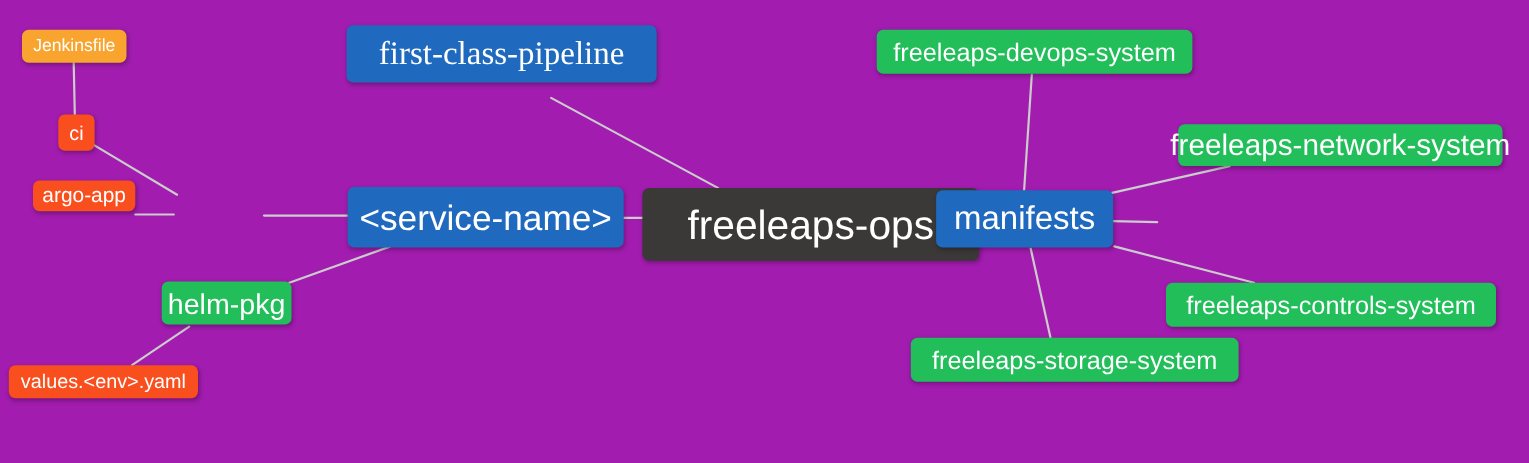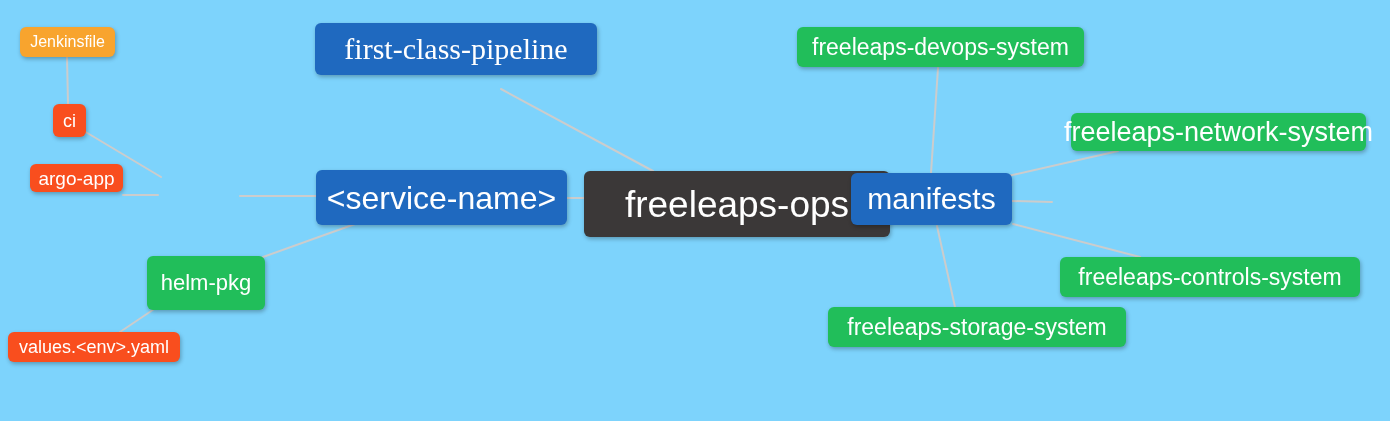--- a/index.html
+++ b/index.html
@@ -5,21 +5,21 @@
   html, body {
     margin: 0;
     padding: 0;
     background: #ffffff;
   }
   #mindmap-canvas {
     position: relative;
     width: 1390px;
     height: 421px;
     overflow: hidden;
-    background: #7dd3fc;
+    background: #a21caf;
     font-family: "Liberation Sans", "DejaVu Sans", sans-serif;
   }
   #edges-layer {
     position: absolute;
     left: 0;
     top: 0;
     width: 1390px;
     height: 421px;
     display: block;
   }
@@ -70,16 +70,16 @@
       <div class="node" style="left: 53px; top: 104px; width: 33px; height: 33px; font-size: 18px; background: rgb(249, 78, 30); color: rgb(255, 255, 255);">ci</div>
       <div class="node" style="left: 30px; top: 164px; width: 93px; height: 28px; font-size: 19px; background: rgb(249, 78, 30); color: rgb(255, 255, 255);">argo-app</div>
       <div class="node" style="left: 316px; top: 170px; width: 251px; height: 55px; font-size: 32px; background: rgb(31, 105, 191); color: rgb(255, 255, 255);">&lt;service-name&gt;</div>
       <div class="node" style="left: 315px; top: 23px; width: 282px; height: 52px; font-size: 30px; background: rgb(31, 105, 191); color: rgb(255, 255, 255); font-family: Liberation Serif, serif;">first-class-pipeline</div>
       <div class="node" style="left: 584px; top: 171px; width: 306px; height: 66px; font-size: 37px; background: rgb(59, 56, 56); color: rgb(255, 255, 255);">freeleaps-ops</div>
       <div class="node" style="left: 851px; top: 173px; width: 161px; height: 52px; font-size: 30px; background: rgb(31, 105, 191); color: rgb(255, 255, 255);">manifests</div>
       <div class="node" style="left: 797px; top: 27px; width: 287px; height: 40px; font-size: 23px; background: rgb(33, 190, 90); color: rgb(255, 255, 255);">freeleaps-devops-system</div>
       <div class="node" style="left: 1071px; top: 113px; width: 295px; height: 38px; font-size: 27px; background: rgb(33, 190, 90); color: rgb(255, 255, 255);">freeleaps-network-system</div>
       <div class="node" style="left: 1060px; top: 257px; width: 300px; height: 40px; font-size: 23px; background: rgb(33, 190, 90); color: rgb(255, 255, 255);">freeleaps-controls-system</div>
       <div class="node" style="left: 814px; top: 307px; width: 298px; height: 40px; font-size: 23px; background: rgb(33, 190, 90); color: rgb(255, 255, 255); margin-left: 14px;">freeleaps-storage-system</div>
-      <div class="node" style="left: 147px; top: 256px; width: 118px; height: 54px; font-size: 22px; background: rgb(33, 190, 90); color: rgb(255, 255, 255);">helm-pkg</div>
+      <div class="node" style="left: 147px; top: 256px; width: 118px; height: 39px; font-size: 26px; background: rgb(33, 190, 90); color: rgb(255, 255, 255);">helm-pkg</div>
       <div class="node" style="left: 8px; top: 332px; width: 172px; height: 30px; font-size: 18px; background: rgb(249, 78, 30); color: rgb(255, 255, 255);">values.&lt;env&gt;.yaml</div>
     </div>
 </div>
 
 </body></html>

